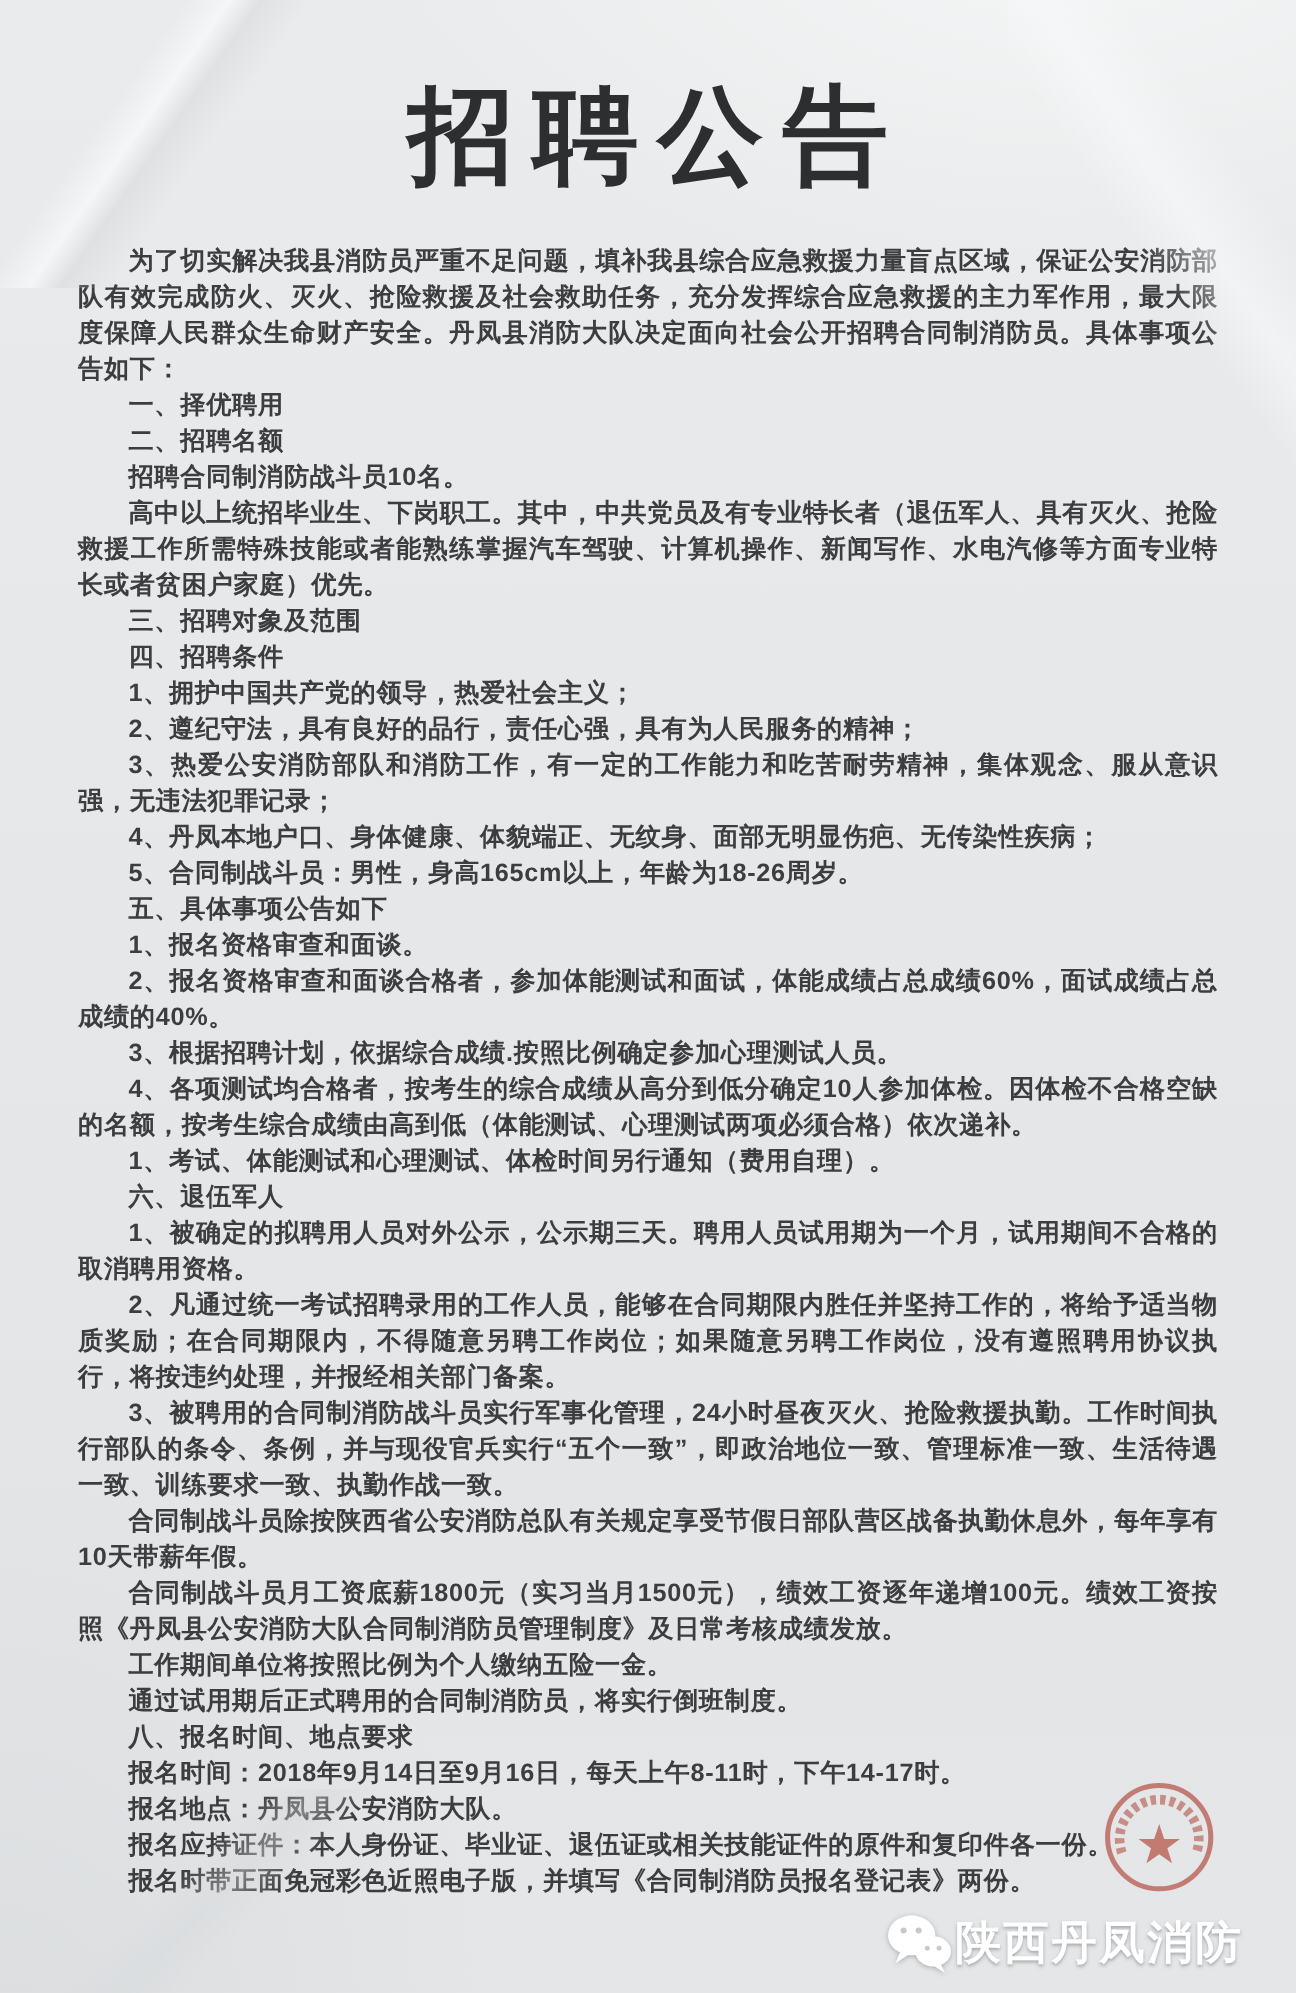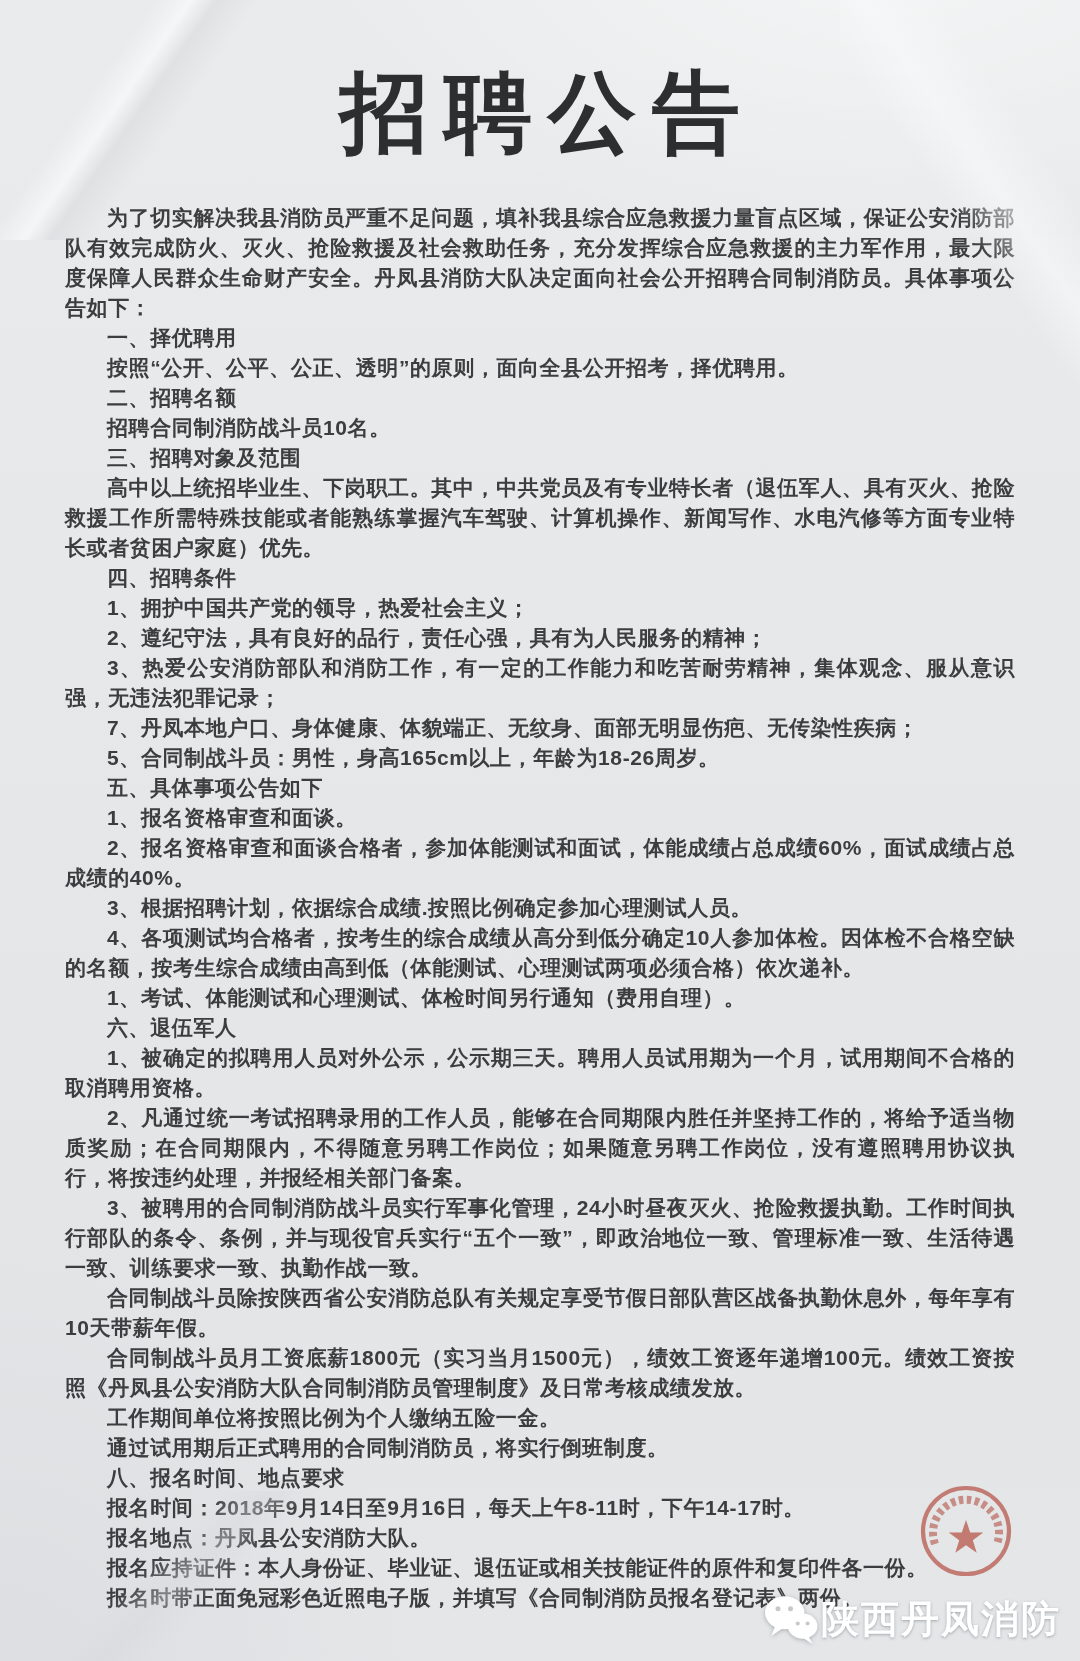--- a/index.html
+++ b/index.html
@@ -56,21 +56,21 @@
     position:absolute;
     left:917px;top:1482px;
     width:98px;height:98px;
     mix-blend-mode:multiply;
     opacity:0.88;
   }
 
   
   .watermark{
     position:absolute;
-    right:19px;bottom:16px;
+    right:44px;bottom:16px;
     display:flex;align-items:center;gap:1px;
     color:#ffffff;
   }
   .watermark .wm-text{
     font-size:38px;
     font-weight:700;
     letter-spacing:2px;
     text-shadow:0 1px 3px rgba(110,115,118,0.55);
     white-space:nowrap;
   }
@@ -82,30 +82,29 @@
 <div class="page">
   <div class="crease c1"></div>
   <div class="crease c2"></div>
   <div class="crease c3"></div>
 
   <h1 class="doc-title">招聘公告</h1>
 
   <div class="doc-body">
       <p class="para">为了切实解决我县消防员严重不足问题，填补我县综合应急救援力量盲点区域，保证公安消防部队有效完成防火、灭火、抢险救援及社会救助任务，充分发挥综合应急救援的主力军作用，最大限度保障人民群众生命财产安全。丹凤县消防大队决定面向社会公开招聘合同制消防员。具体事项公告如下：</p>
       <p class="para">一、择优聘用</p>
-      <p class="para">按照“公开、公平、公正、透明”的原则，面向全县公开招考，择优聘用。</p>
       <p class="para">二、招聘名额</p>
       <p class="para">招聘合同制消防战斗员10名。</p>
+      <p class="para">高中以上统招毕业生、下岗职工。其中，中共党员及有专业特长者（退伍军人、具有灭火、抢险救援工作所需特殊技能或者能熟练掌握汽车驾驶、计算机操作、新闻写作、水电汽修等方面专业特长或者贫困户家庭）优先。</p>
       <p class="para">三、招聘对象及范围</p>
-      <p class="para">高中以上统招毕业生、下岗职工。其中，中共党员及有专业特长者（退伍军人、具有灭火、抢险救援工作所需特殊技能或者能熟练掌握汽车驾驶、计算机操作、新闻写作、水电汽修等方面专业特长或者贫困户家庭）优先。</p>
       <p class="para">四、招聘条件</p>
       <p class="para">1、拥护中国共产党的领导，热爱社会主义；</p>
       <p class="para">2、遵纪守法，具有良好的品行，责任心强，具有为人民服务的精神；</p>
       <p class="para">3、热爱公安消防部队和消防工作，有一定的工作能力和吃苦耐劳精神，集体观念、服从意识强，无违法犯罪记录；</p>
-      <p class="para">7、丹凤本地户口、身体健康、体貌端正、无纹身、面部无明显伤疤、无传染性疾病；</p>
+      <p class="para">4、丹凤本地户口、身体健康、体貌端正、无纹身、面部无明显伤疤、无传染性疾病；</p>
       <p class="para">5、合同制战斗员：男性，身高165cm以上，年龄为18-26周岁。</p>
       <p class="para">五、具体事项公告如下</p>
       <p class="para">1、报名资格审查和面谈。</p>
       <p class="para">2、报名资格审查和面谈合格者，参加体能测试和面试，体能成绩占总成绩60%，面试成绩占总成绩的40%。</p>
       <p class="para">3、根据招聘计划，依据综合成绩.按照比例确定参加心理测试人员。</p>
       <p class="para">4、各项测试均合格者，按考生的综合成绩从高分到低分确定10人参加体检。因体检不合格空缺的名额，按考生综合成绩由高到低（体能测试、心理测试两项必须合格）依次递补。</p>
       <p class="para">1、考试、体能测试和心理测试、体检时间另行通知（费用自理）。</p>
       <p class="para">六、退伍军人</p>
       <p class="para">1、被确定的拟聘用人员对外公示，公示期三天。聘用人员试用期为一个月，试用期间不合格的取消聘用资格。</p>
       <p class="para">2、凡通过统一考试招聘录用的工作人员，能够在合同期限内胜任并坚持工作的，将给予适当物质奖励；在合同期限内，不得随意另聘工作岗位；如果随意另聘工作岗位，没有遵照聘用协议执行，将按违约处理，并报经相关部门备案。</p>

